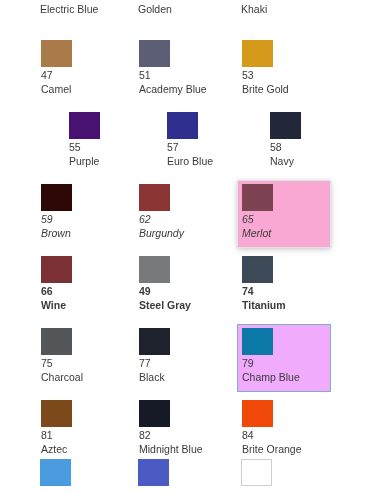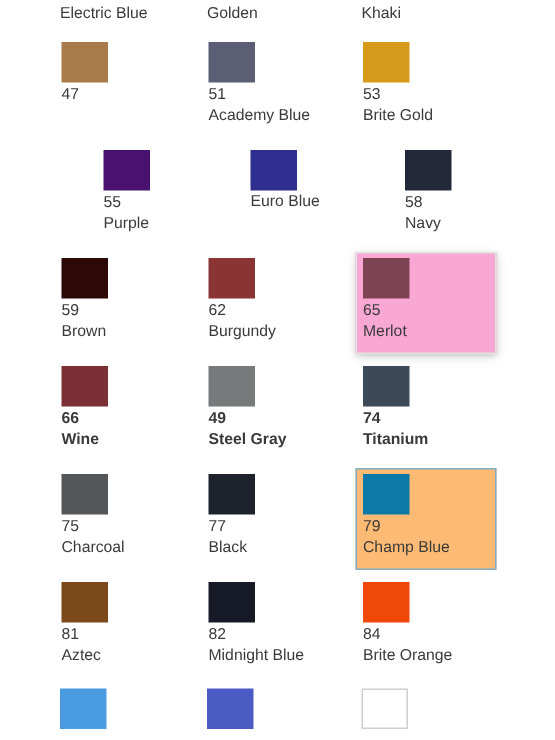--- a/index.html
+++ b/index.html
@@ -26,40 +26,40 @@
   .grid-row {
     position: absolute;
     left: 0;
     width: 370px;
     height: 72px;
     display: block;
   }
 
   .cell {
     position: absolute;
-    top: 0;
+    top: 12px;
     width: 94px;
     height: 68px;
     background: transparent;
     border: 1px solid transparent;
     padding: 0;
   }
   .cell.col-0 { left: 36px; }
   .cell.col-1 { left: 134px; }
   .cell.col-2 { left: 237px; }
 
   
   .cell.sel-gray {
     background: #f9a8d4;
     border: 1px solid #e2e2e2;
     box-shadow: 0 1px 4px rgba(0,0,0,0.16), 0 2px 9px rgba(0,0,0,0.09);
     z-index: 5;
   }
   .cell.sel-blue {
-    background: #fdba74;
+    background: #f0abfc;
     border: 1px solid #7fafc4;
     z-index: 5;
   }
 
   .cell-inner {
     position: absolute;
     left: 4px;
     top: 3px;
     right: 3px;
     bottom: 2px;
@@ -134,20 +134,21 @@
     <span class="top-label col-1">Golden</span>
     <span class="top-label col-2">Khaki</span>
   </div>
 
   <div id="rows-host">
       <div class="grid-row" style="top: 24px;">
         <div class="cell col-0">
           <div class="cell-inner">
             <div class="swatch" style="background: rgb(169, 123, 74);"></div>
             <div class="code">47</div>
+            <div class="name">Camel</div>
           </div>
         </div>
         <div class="cell col-1">
           <div class="cell-inner">
             <div class="swatch" style="background: rgb(91, 94, 116);"></div>
             <div class="code">51</div>
             <div class="name">Academy Blue</div>
           </div>
         </div>
         <div class="cell col-2">
@@ -162,32 +163,33 @@
         <div class="cell col-0">
           <div class="cell-inner">
             <div class="swatch" style="background: rgb(74, 18, 112);"></div>
             <div class="code">55</div>
             <div class="name">Purple</div>
           </div>
         </div>
         <div class="cell col-1">
           <div class="cell-inner">
             <div class="swatch" style="background: rgb(46, 47, 143);"></div>
+            <div class="code">57</div>
             <div class="name">Euro Blue</div>
           </div>
         </div>
         <div class="cell col-2">
           <div class="cell-inner">
             <div class="swatch" style="background: rgb(34, 39, 58);"></div>
             <div class="code">58</div>
             <div class="name">Navy</div>
           </div>
         </div>
       </div>
-      <div class="grid-row" style="top: 168px;">
+      <div class="grid-row" style="top: 168px; font-style: italic;">
         <div class="cell col-0">
           <div class="cell-inner">
             <div class="swatch" style="background: rgb(46, 7, 7);"></div>
             <div class="code">59</div>
             <div class="name">Brown</div>
           </div>
         </div>
         <div class="cell col-1">
           <div class="cell-inner">
             <div class="swatch" style="background: rgb(138, 52, 52);"></div>

